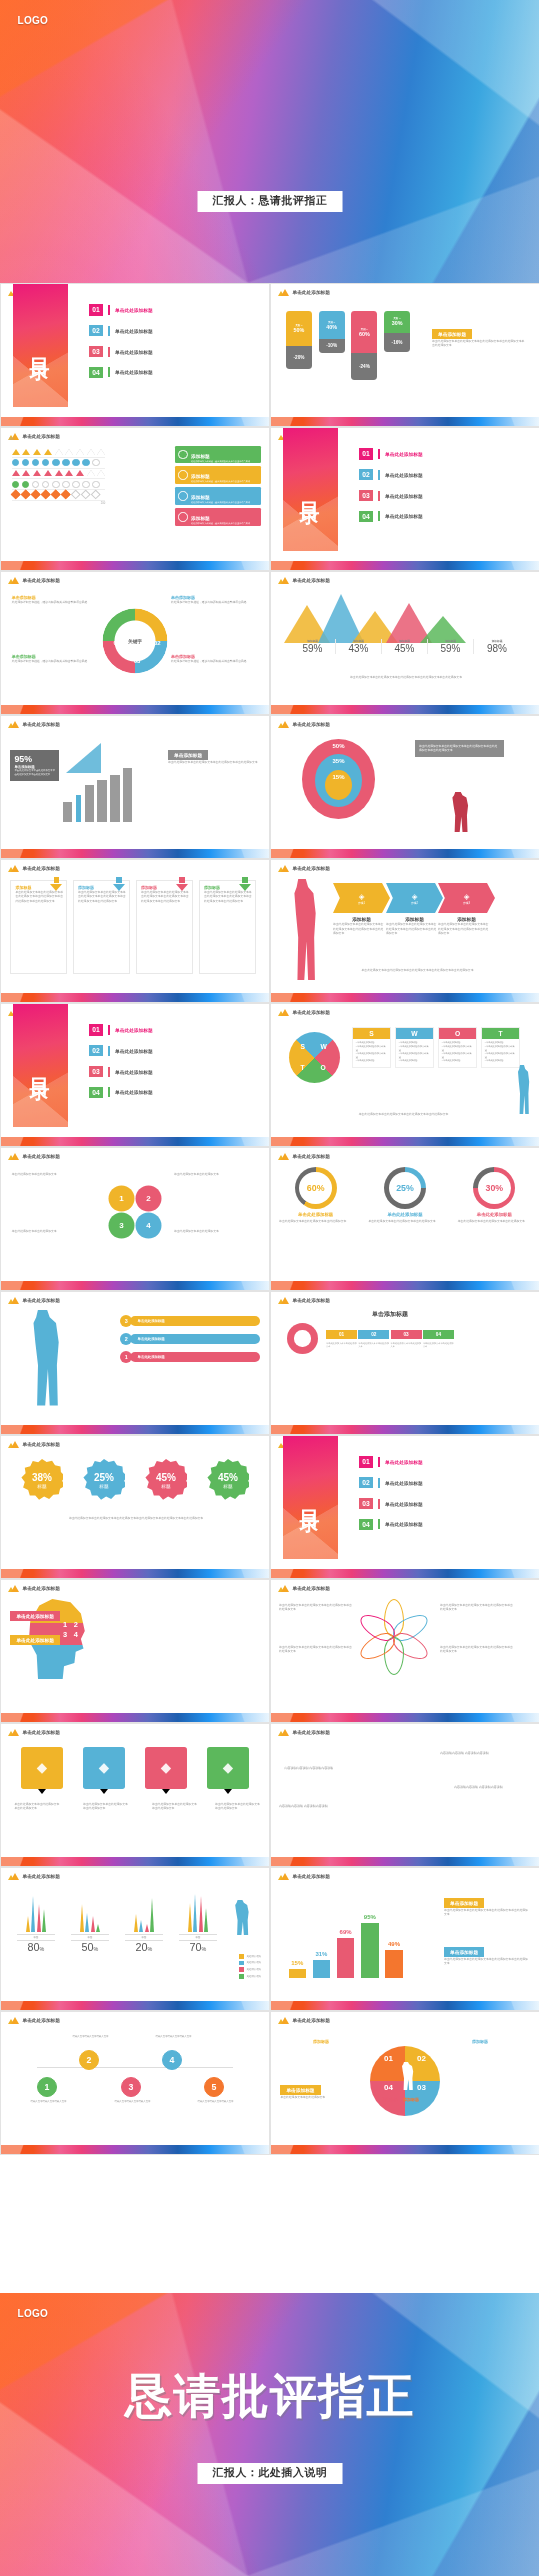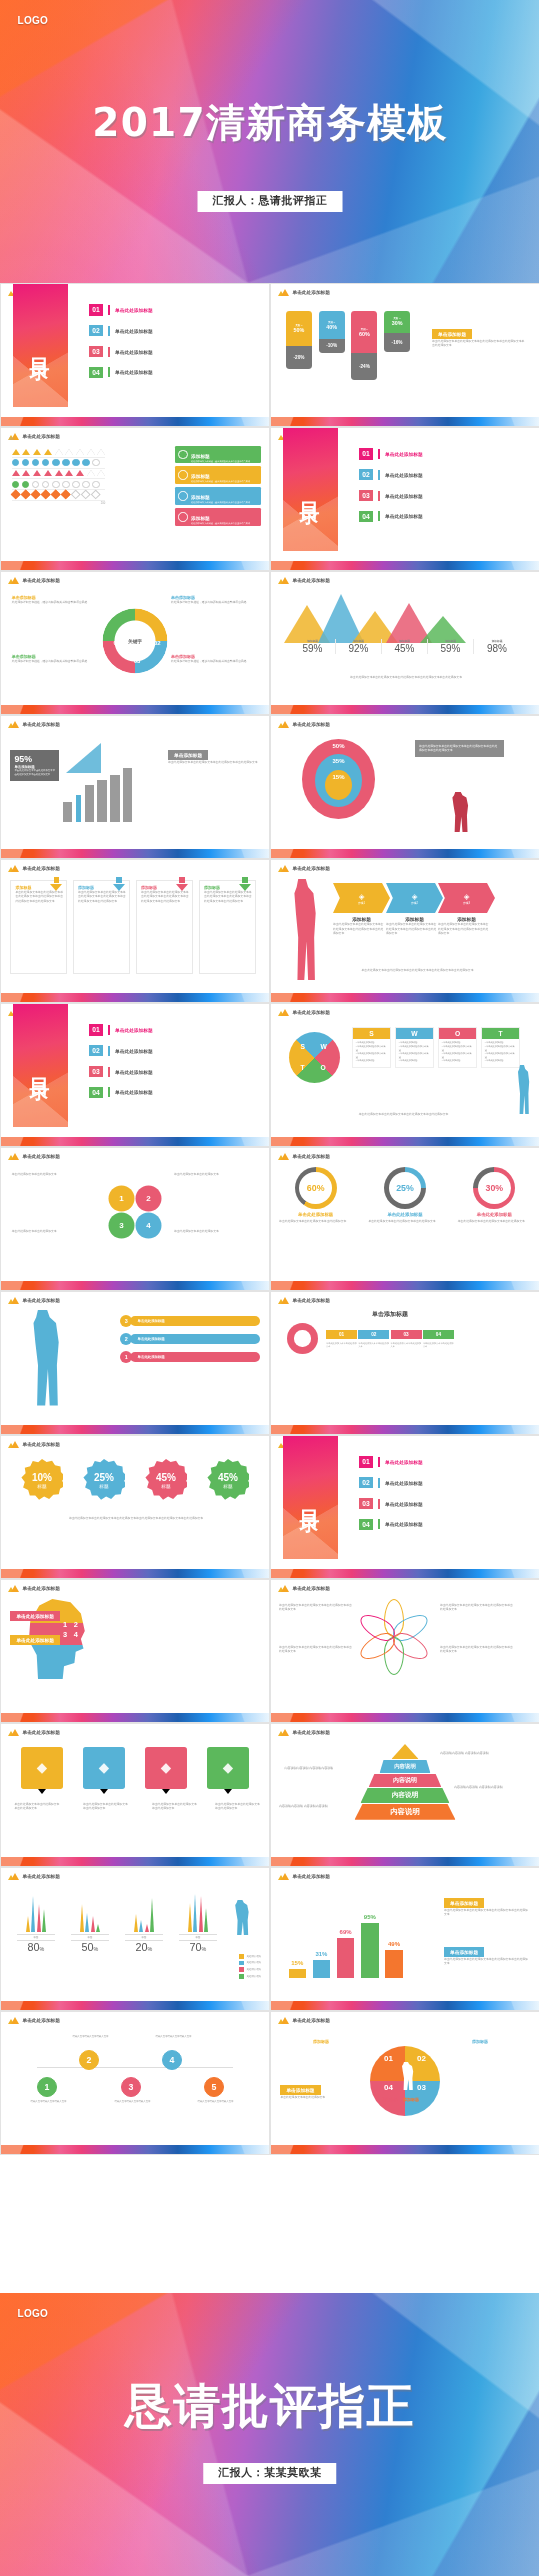--- a/index.html
+++ b/index.html
@@ -40,21 +40,21 @@
     color:#fff; font-weight:bold; font-size:10px; letter-spacing:0.3px;
     text-shadow:0 0.7px 1.3px rgba(0,0,0,.25);
   }
   .cover-title {
     position:absolute; left:0; right:0; z-index:5; text-align:center;
     color:#fff; font-weight:bold; font-size:39px; letter-spacing:1.3px;
     text-shadow:1.3px 2px 0 rgba(120,120,130,.45);
     font-family:"DejaVu Sans","Liberation Sans",sans-serif;
   }
   #cover-slide .cover-title { top:96px; }
-  #closing-slide .cover-title { top:82px; font-size:47px; }
+  #closing-slide .cover-title { top:72px; font-size:47px; }
   .cover-sub {
     position:absolute; left:50%; transform:translateX(-50%); z-index:5;
     background:#fff; color:#333; font-size:10.8px; font-weight:bold;
     padding:3.4px 15px; letter-spacing:0.7px; white-space:nowrap;
   }
   #cover-slide .cover-sub { top:191px; }
   #closing-slide .cover-sub { top:170px; }
 
   
   #grid {
@@ -280,21 +280,20 @@
   .pie { position:absolute; left:50%; top:52%; transform:translate(-50%,-50%);
     width:70px; height:70px; border-radius:50%;
     background:conic-gradient(#f0b429 0 25%,#56b2d6 0 50%,#e85a72 0 75%,#f4762e 0 100%); }
 </style>
 </head>
 <body>
 
 <div class="cover" id="cover-slide">
   <div class="poly"></div>
   <div class="logo">LOGO</div>
-  <div class="cover-title">2017清新商务模板</div>
   <div class="cover-sub">汇报人：恳请批评指正</div>
 </div>
 
 <div id="grid">
     <div class="slide">
       <div class="slide-body">
         <div class="s-head">
           <div class="mtn">
             <i></i>
             <i></i>
@@ -536,21 +535,21 @@
           <div class="mtn-big" style="border-bottom: 40px solid rgb(232, 90, 114); opacity: 0.85;"></div>
           <div class="mtn-big" style="border-bottom: 27px solid rgb(92, 184, 92); opacity: 0.85;"></div>
         </div>
         <div class="mtn-labels">
           <div class="mtn-cell">
             <div class="t">添加标题</div>
             <div class="v">59%</div>
           </div>
           <div class="mtn-cell">
             <div class="t">添加标题</div>
-            <div class="v">92%</div>
+            <div class="v">43%</div>
           </div>
           <div class="mtn-cell">
             <div class="t">添加标题</div>
             <div class="v">45%</div>
           </div>
           <div class="mtn-cell">
             <div class="t">添加标题</div>
             <div class="v">59%</div>
           </div>
           <div class="mtn-cell">
@@ -891,21 +890,21 @@
       <div class="slide-body">
         <div class="s-head">
           <div class="mtn">
             <i></i>
             <i></i>
           </div>
           <span class="s-title">单击此处添加标题</span>
         </div>
         <div class="badges">
           <div class="badge" style="background: rgb(240, 180, 41);">
-            <b>10%</b>
+            <b>38%</b>
             <span>标题</span>
           </div>
           <div class="badge" style="background: rgb(86, 178, 214);">
             <b>25%</b>
             <span>标题</span>
           </div>
           <div class="badge" style="background: rgb(232, 90, 114);">
             <b>45%</b>
             <span>标题</span>
           </div>
@@ -1031,27 +1030,20 @@
       <div class="band"></div>
     </div>
     <div class="slide">
       <div class="slide-body">
         <div class="s-head">
           <div class="mtn">
             <i></i>
             <i></i>
           </div>
           <span class="s-title">单击此处添加标题</span>
-        </div>
-        <div class="pyr">
-          <div class="pl" style="width: 27px; height: 15px; background: rgb(240, 180, 41); font-size: 4.7px; clip-path: polygon(50% 0px, 100% 100%, 0px 100%);"></div>
-          <div class="pl" style="width: 51px; height: 13.5px; background: rgb(86, 178, 214); font-size: 5.4px; clip-path: polygon(8% 0px, 92% 0px, 100% 100%, 0px 100%);">内容说明</div>
-          <div class="pl" style="width: 73px; height: 13.5px; background: rgb(232, 90, 114); font-size: 6px; clip-path: polygon(8% 0px, 92% 0px, 100% 100%, 0px 100%);">内容说明</div>
-          <div class="pl" style="width: 89px; height: 15px; background: rgb(92, 184, 92); font-size: 6.7px; clip-path: polygon(8% 0px, 92% 0px, 100% 100%, 0px 100%);">内容说明</div>
-          <div class="pl" style="width: 101px; height: 16px; background: rgb(244, 118, 46); font-size: 7.4px; clip-path: polygon(8% 0px, 92% 0px, 100% 100%, 0px 100%);">内容说明</div>
         </div>
         <div class="ph" style="width: 61px; font-size: 3px; position: absolute; left: 169px; top: 27px;">内容说明内容说明 内容说明内容说明</div>
         <div class="ph" style="width: 61px; font-size: 3px; position: absolute; left: 13.5px; top: 42px;">内容说明内容说明 内容说明内容说明</div>
         <div class="ph" style="width: 61px; font-size: 3px; position: absolute; left: 183px; top: 61px;">内容说明内容说明 内容说明内容说明</div>
         <div class="ph" style="width: 61px; font-size: 3px; position: absolute; left: 8px; top: 80px;">内容说明内容说明 内容说明内容说明</div>
       </div>
       <div class="band"></div>
     </div>
     <div class="slide">
       <div class="slide-body">
@@ -1204,15 +1196,15 @@
         <div class="person" style="position: absolute; left: 125px; top: 50px; width: 20px; height: 28px; background: rgb(255, 255, 255);"></div>
       </div>
       <div class="band"></div>
     </div>
   </div>
 
 <div class="cover" id="closing-slide">
   <div class="poly"></div>
   <div class="logo">LOGO</div>
   <div class="cover-title">恳请批评指正</div>
-  <div class="cover-sub">汇报人：某某莫欧某</div>
+  <div class="cover-sub">汇报人：此处插入说明</div>
 </div>
 
 
 </body></html>

